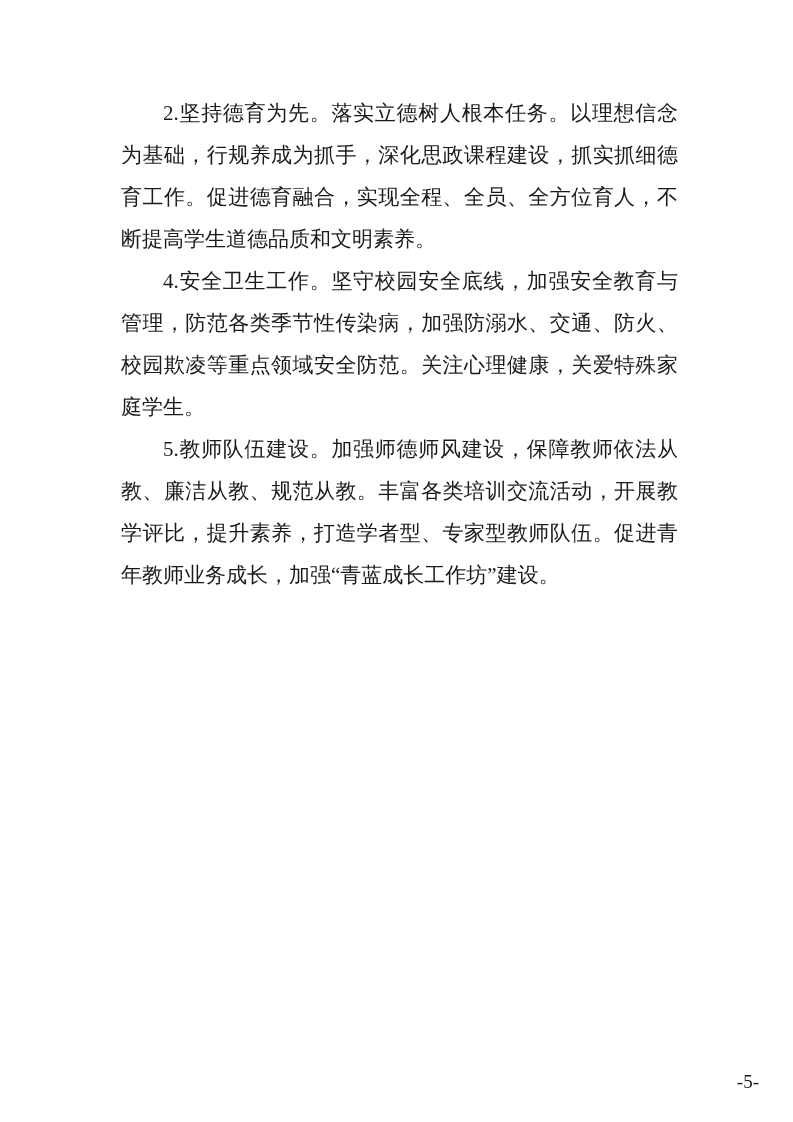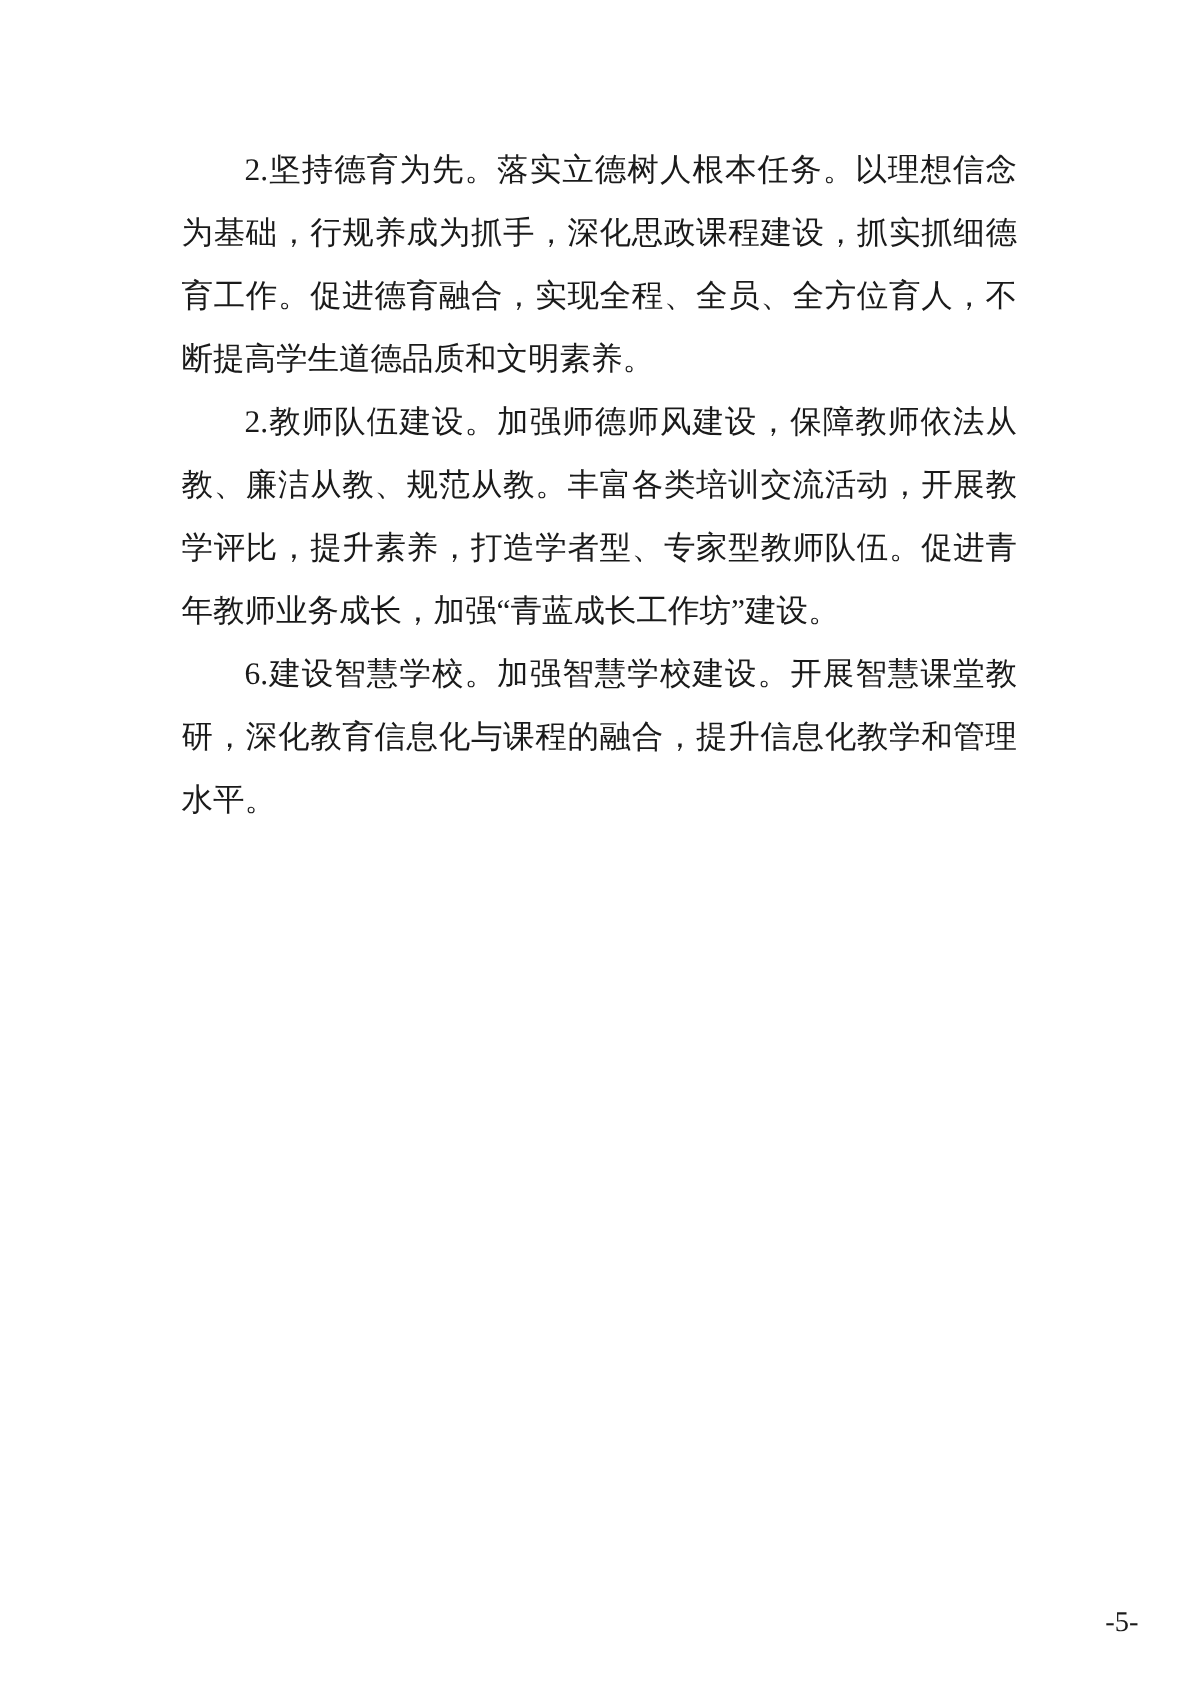--- a/index.html
+++ b/index.html
@@ -48,17 +48,17 @@
     line-height: 22px;
     color: #1a1a1a;
   }
 </style>
 </head>
 <body>
 
 <div class="page">
   <div class="content">
     <p class="para">2.坚持德育为先。落实立德树人根本任务。以理想信念为基础，行规养成为抓手，深化思政课程建设，抓实抓细德育工作。促进德育融合，实现全程、全员、全方位育人，不断提高学生道德品质和文明素养。</p>
-    <p class="para">2.教师队伍建设。加强师德师风建设，保障教师依法从教、廉洁从教、规范从教。丰富各类培训交流活动，开展教学评比，提升素养，打造学者型、专家型教师队伍。促进青年教师业务成长，加强“青蓝成长工作坊”建设。</p>
-    <p class="para">6.建设智慧学校。加强智慧学校建设。开展智慧课堂教研，深化教育信息化与课程的融合，提升信息化教学和管理水平。</p>
+    <p class="para">4.安全卫生工作。坚守校园安全底线，加强安全教育与管理，防范各类季节性传染病，加强防溺水、交通、防火、校园欺凌等重点领域安全防范。关注心理健康，关爱特殊家庭学生。</p>
+    <p class="para">5.教师队伍建设。加强师德师风建设，保障教师依法从教、廉洁从教、规范从教。丰富各类培训交流活动，开展教学评比，提升素养，打造学者型、专家型教师队伍。促进青年教师业务成长，加强“青蓝成长工作坊”建设。</p>
   </div>
   <div class="page-number">-5-</div>
 </div>
 
 </body></html>

